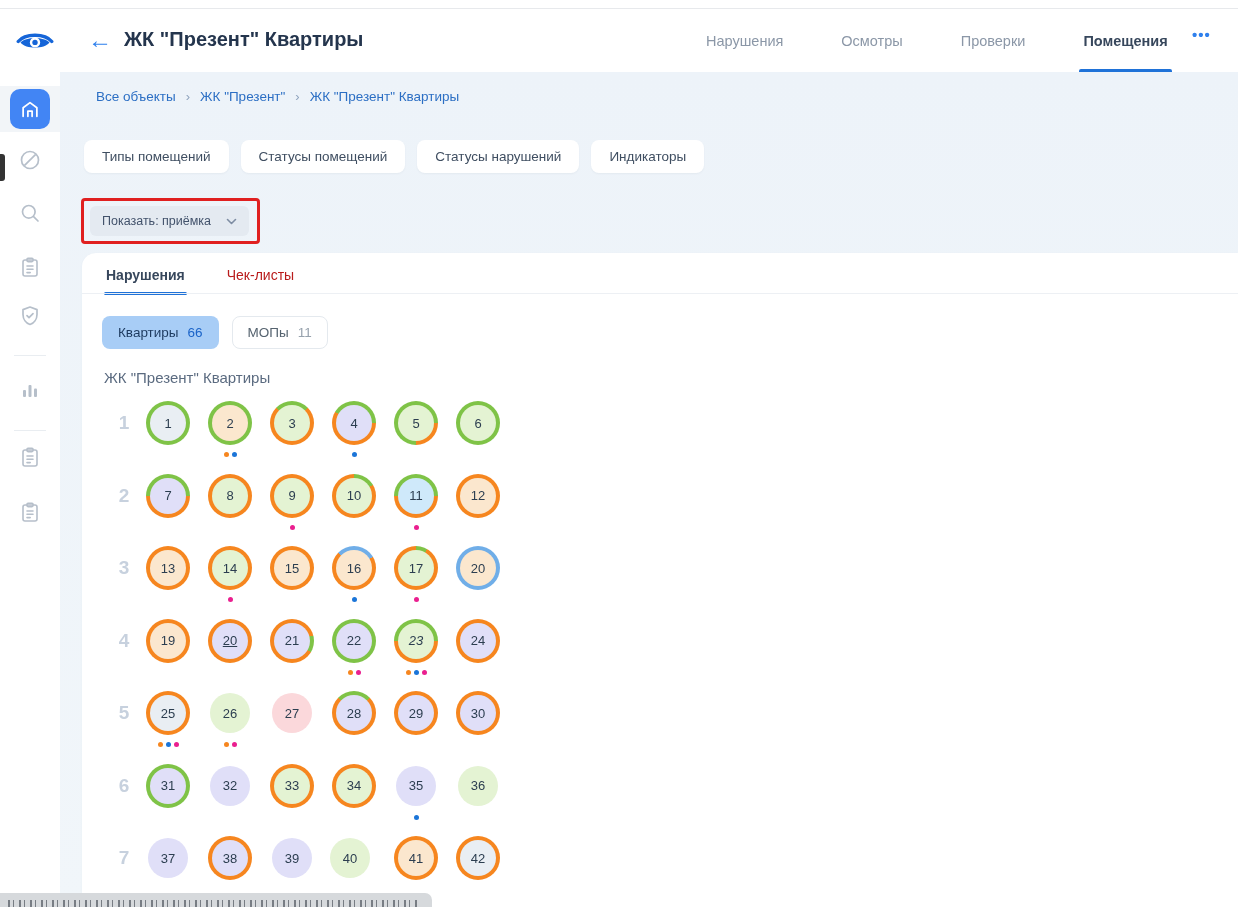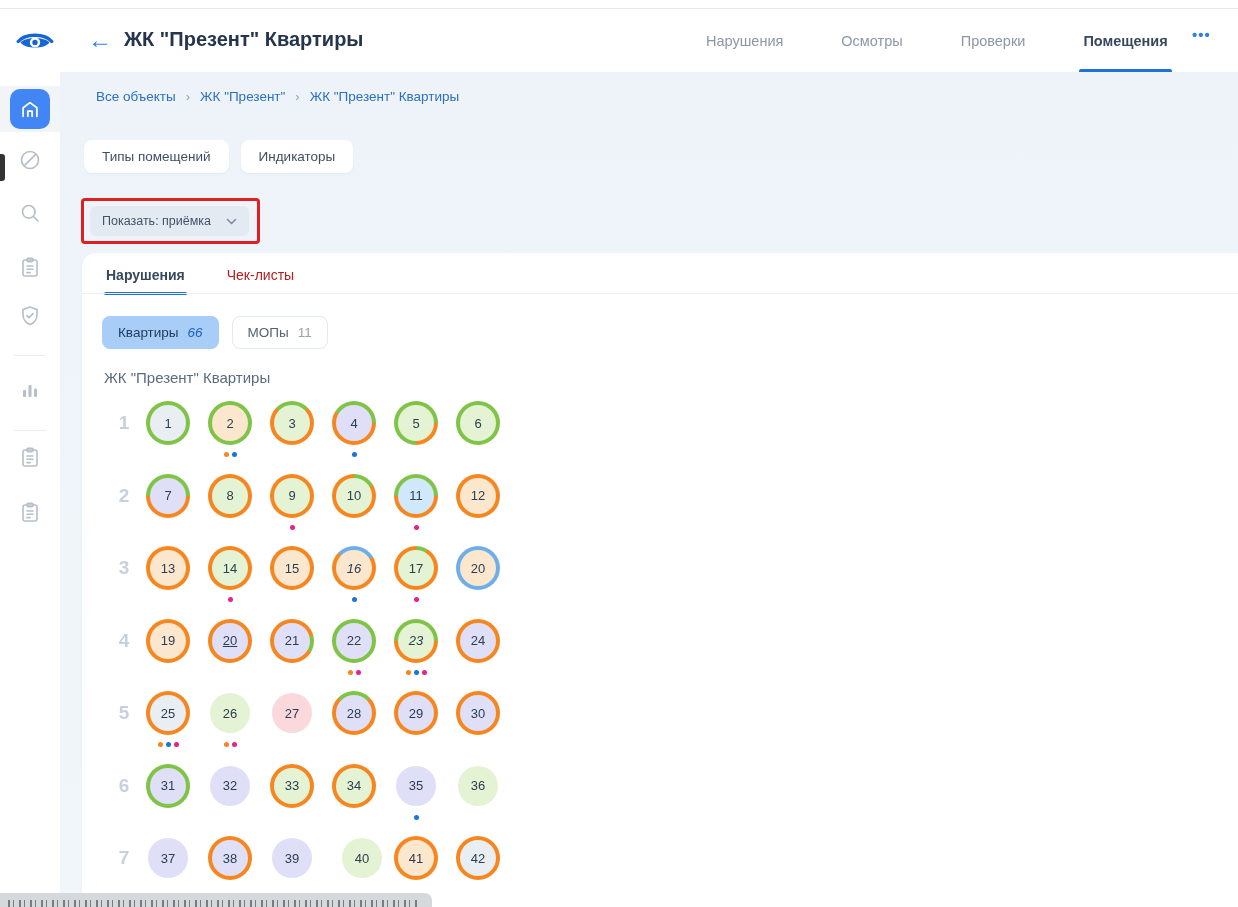--- a/index.html
+++ b/index.html
@@ -55,21 +55,21 @@
   .content-tabs{position:absolute;left:22px;top:0;display:flex;gap:38px;}
   .ctab{position:relative;padding:14px 2px 12px;font-size:14px;color:#b91c1c;cursor:pointer;}
   .ctab.active{color:#37475c;font-weight:bold;}
   .ctab.active::after{content:'';position:absolute;left:0;right:0;bottom:0;height:3px;
         background:#1f72d8;border-radius:2px;}
 
   .chips{position:absolute;left:20px;top:63px;display:flex;gap:13px;text-align:center;}
   .chip{display:flex;align-items:center;gap:9px;border-radius:8px;padding:8px 15px;font-size:13.5px;
         cursor:pointer;border:1px solid transparent;}
   .chip.active{background:#a8cdf6;color:#1d3a5f;}
-  .chip.active .chip-count{color:#1a63c8;font-style:italic;}
+  .chip.active .chip-count{color:#1a63c8;}
   .chip.inactive{background:#fff;border-color:#e4e9ee;color:#55636f;}
   .chip.inactive .chip-count{color:#97a2ad;}
 
   .section-title{position:absolute;left:22px;top:116px;font-size:15px;color:#5b6b80;}
 
   
   .unit-row{position:absolute;left:0;width:100%;height:72px;}
   .row-label{position:absolute;left:28px;top:11px;width:28px;text-align:center;
         font-size:19px;font-weight:bold;color:#c7d1de;}
   .unit{position:absolute;top:0;width:44px;height:66px;cursor:pointer;}
@@ -162,20 +162,22 @@
   <div class="content">
     <div class="breadcrumb" id="breadcrumb">
         <span class="crumb">Все объекты</span>
         <span class="crumb-sep">›</span>
         <span class="crumb">ЖК "Презент"</span>
         <span class="crumb-sep">›</span>
         <span class="crumb">ЖК "Презент" Квартиры</span>
       </div>
     <div class="filter-row" id="filter-row">
         <button class="filter-pill">Типы помещений</button>
+        <button class="filter-pill">Статусы помещений</button>
+        <button class="filter-pill">Статусы нарушений</button>
         <button class="filter-pill">Индикаторы</button>
       </div>
 
     <div class="annotation-box" style="border-color: rgb(224, 32, 32);">
       <button class="show-filter">
         <span>Показать: приёмка</span>
         <svg width="11" height="7" viewBox="0 0 11 7" fill="none" stroke="#7e8da3" stroke-width="1.6" stroke-linecap="round" stroke-linejoin="round">
           <path d="M1.5 1.5L5.5 5.5L9.5 1.5"></path>
         </svg>
       </button>
@@ -293,21 +295,21 @@
                 <span class="unit-dot" style="background: rgb(234, 31, 143);"></span>
               </div>
             </div>
             <div class="unit" style="left: 188px;">
               <div class="unit-ring" style="background: conic-gradient(rgb(246, 134, 31) 0deg, rgb(246, 134, 31) 360deg);">
                 <div class="unit-fill" style="inset: 4px; background: rgb(251, 231, 206);">15</div>
               </div>
             </div>
             <div class="unit" style="left: 250px;">
               <div class="unit-ring" style="background: conic-gradient(rgb(112, 174, 232) 0deg, rgb(112, 174, 232) 60deg, rgb(246, 134, 31) 60deg, rgb(246, 134, 31) 315deg, rgb(112, 174, 232) 315deg, rgb(112, 174, 232) 360deg);">
-                <div class="unit-fill" style="inset: 4px; background: rgb(251, 231, 206); font-style: italic;">16</div>
+                <div class="unit-fill" style="inset: 4px; background: rgb(251, 231, 206);">16</div>
               </div>
               <div class="unit-dots">
                 <span class="unit-dot" style="background: rgb(27, 117, 216);"></span>
               </div>
             </div>
             <div class="unit" style="left: 312px;">
               <div class="unit-ring" style="background: conic-gradient(rgb(127, 195, 71) 0deg, rgb(127, 195, 71) 30deg, rgb(246, 134, 31) 30deg, rgb(246, 134, 31) 360deg);">
                 <div class="unit-fill" style="inset: 4px; background: rgb(228, 243, 211);">17</div>
               </div>
               <div class="unit-dots">
@@ -450,21 +452,21 @@
             <div class="unit" style="left: 126px;">
               <div class="unit-ring" style="background: conic-gradient(rgb(246, 134, 31) 0deg, rgb(246, 134, 31) 360deg);">
                 <div class="unit-fill" style="inset: 4px; background: rgb(224, 223, 248);">38</div>
               </div>
             </div>
             <div class="unit" style="left: 188px;">
               <div class="unit-ring">
                 <div class="unit-fill" style="inset: 2px; background: rgb(224, 223, 248);">39</div>
               </div>
             </div>
-            <div class="unit" style="left: 258px;">
+            <div class="unit" style="left: 246px;">
               <div class="unit-ring">
                 <div class="unit-fill" style="inset: 2px; background: rgb(228, 243, 211);">40</div>
               </div>
             </div>
             <div class="unit" style="left: 312px;">
               <div class="unit-ring" style="background: conic-gradient(rgb(246, 134, 31) 0deg, rgb(246, 134, 31) 360deg);">
                 <div class="unit-fill" style="inset: 4px; background: rgb(251, 231, 206);">41</div>
               </div>
             </div>
             <div class="unit" style="left: 374px;">

